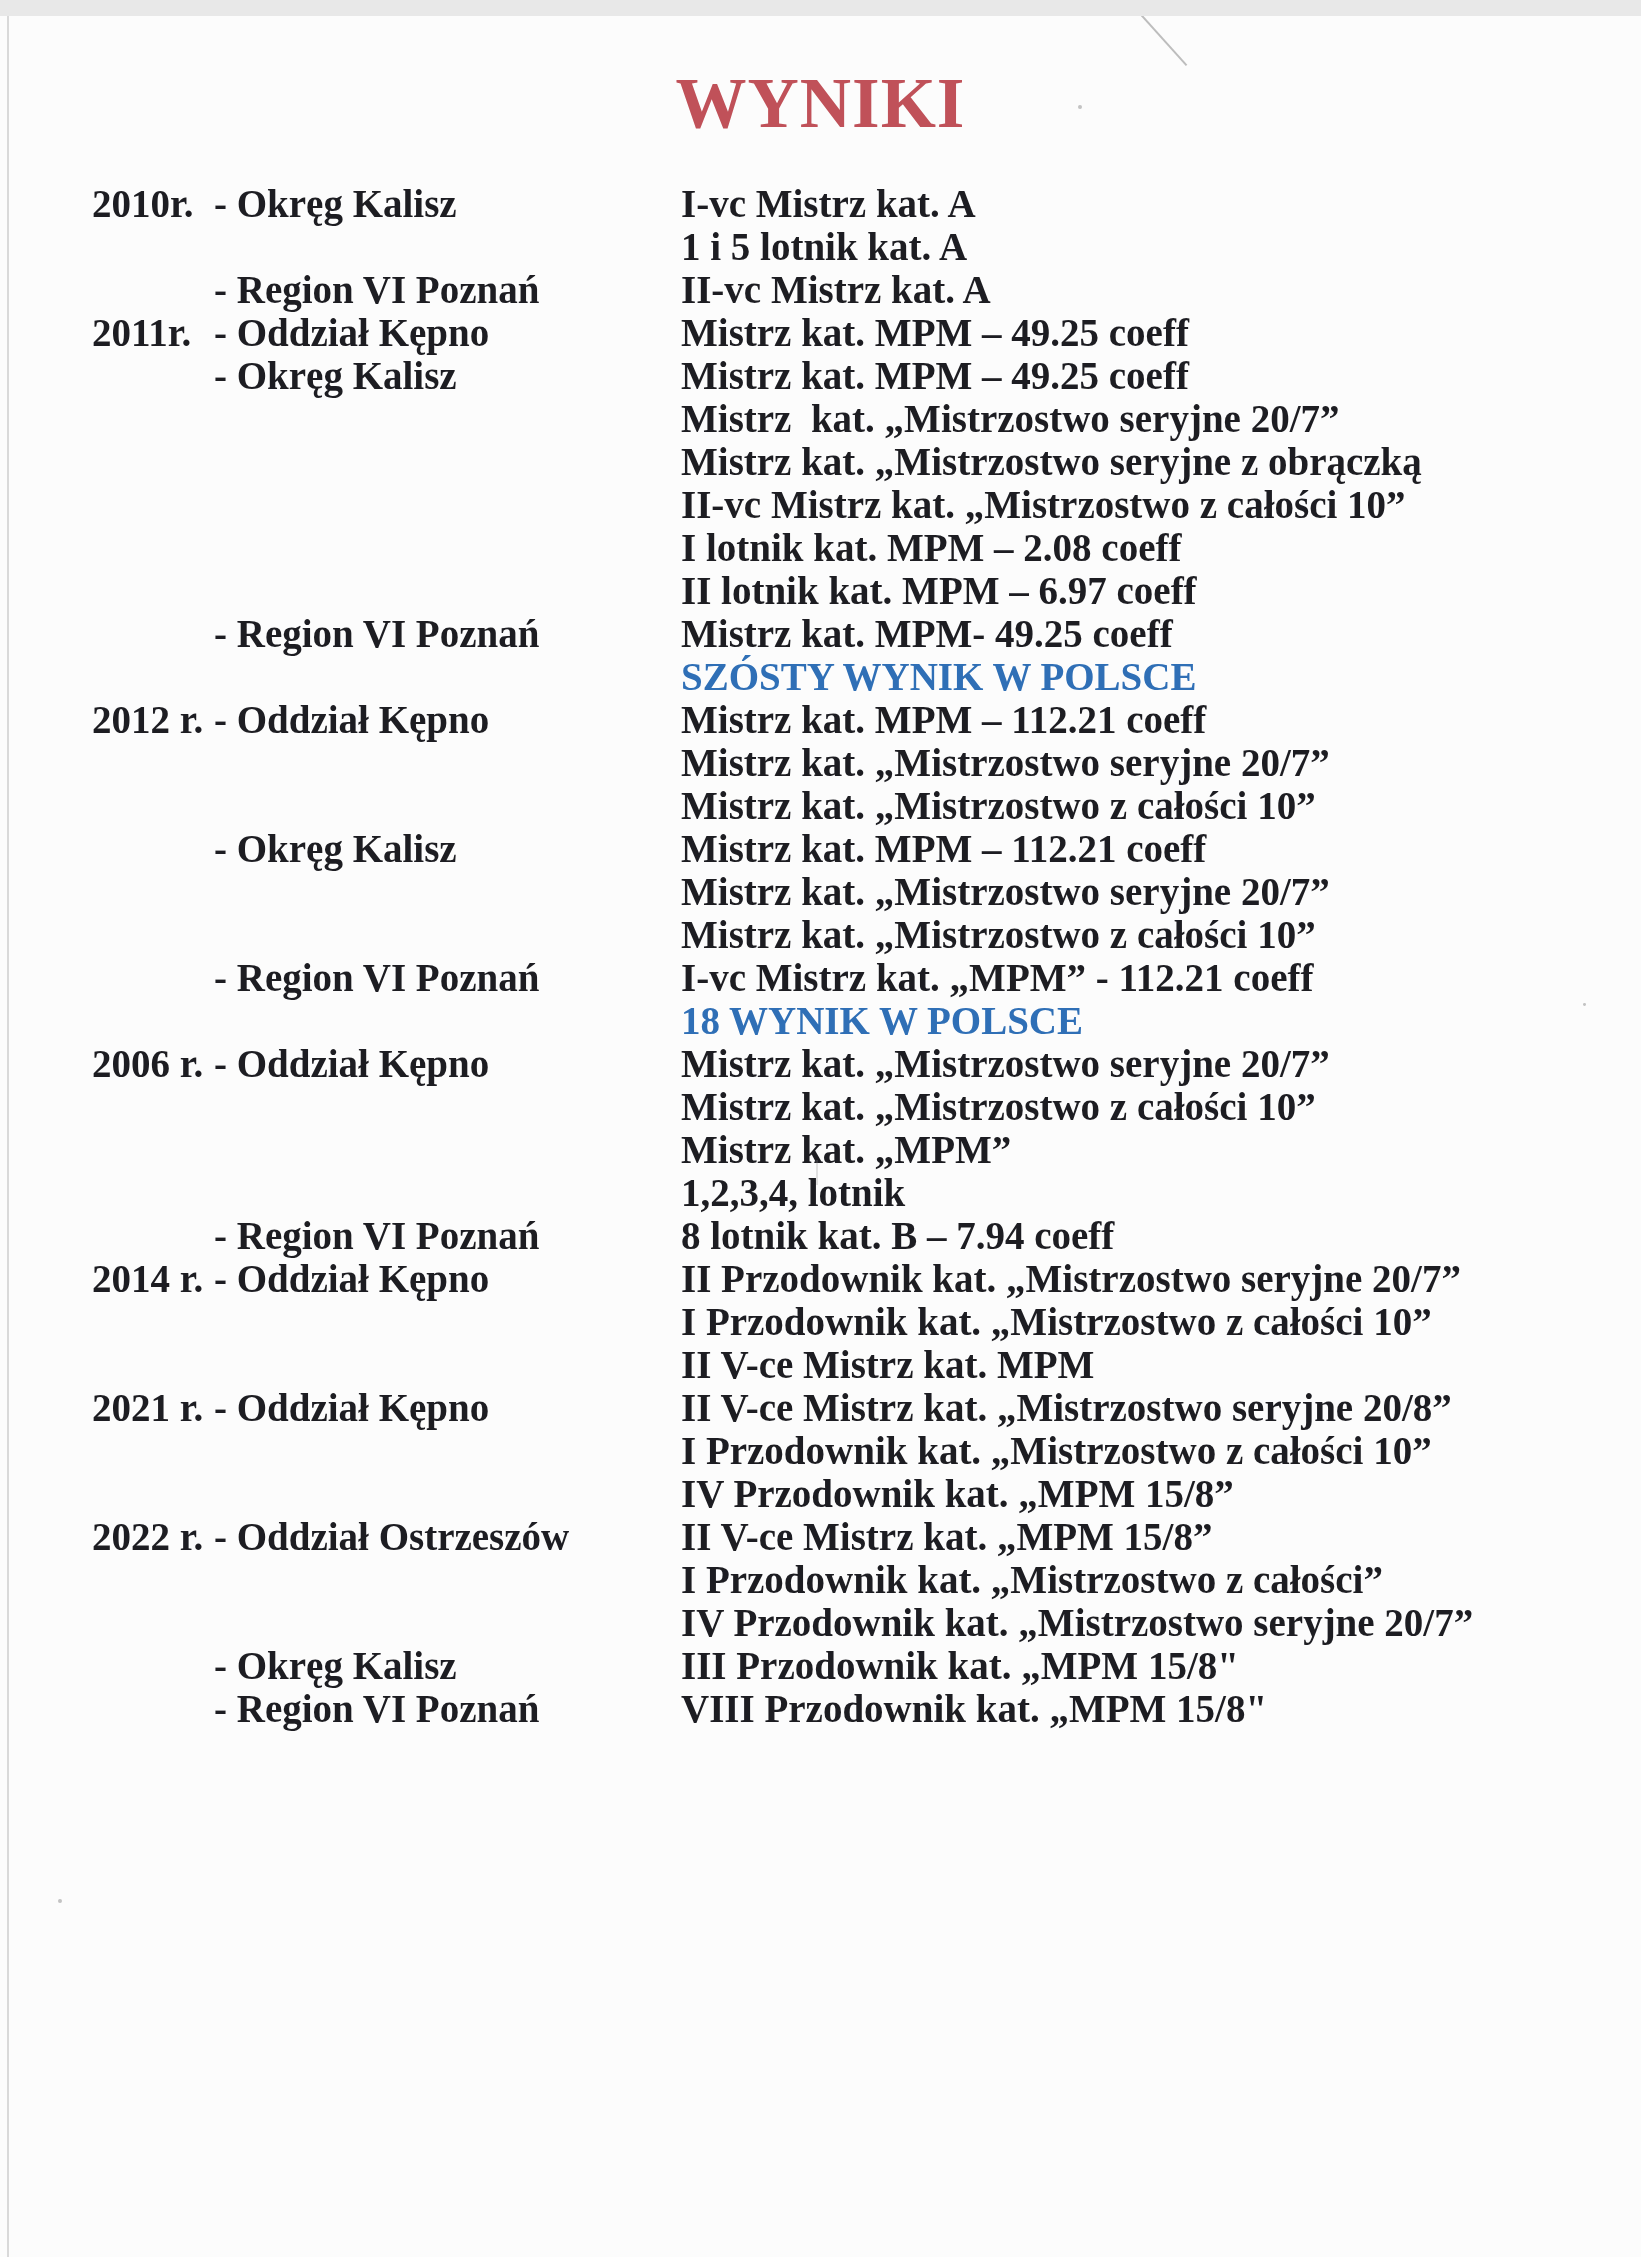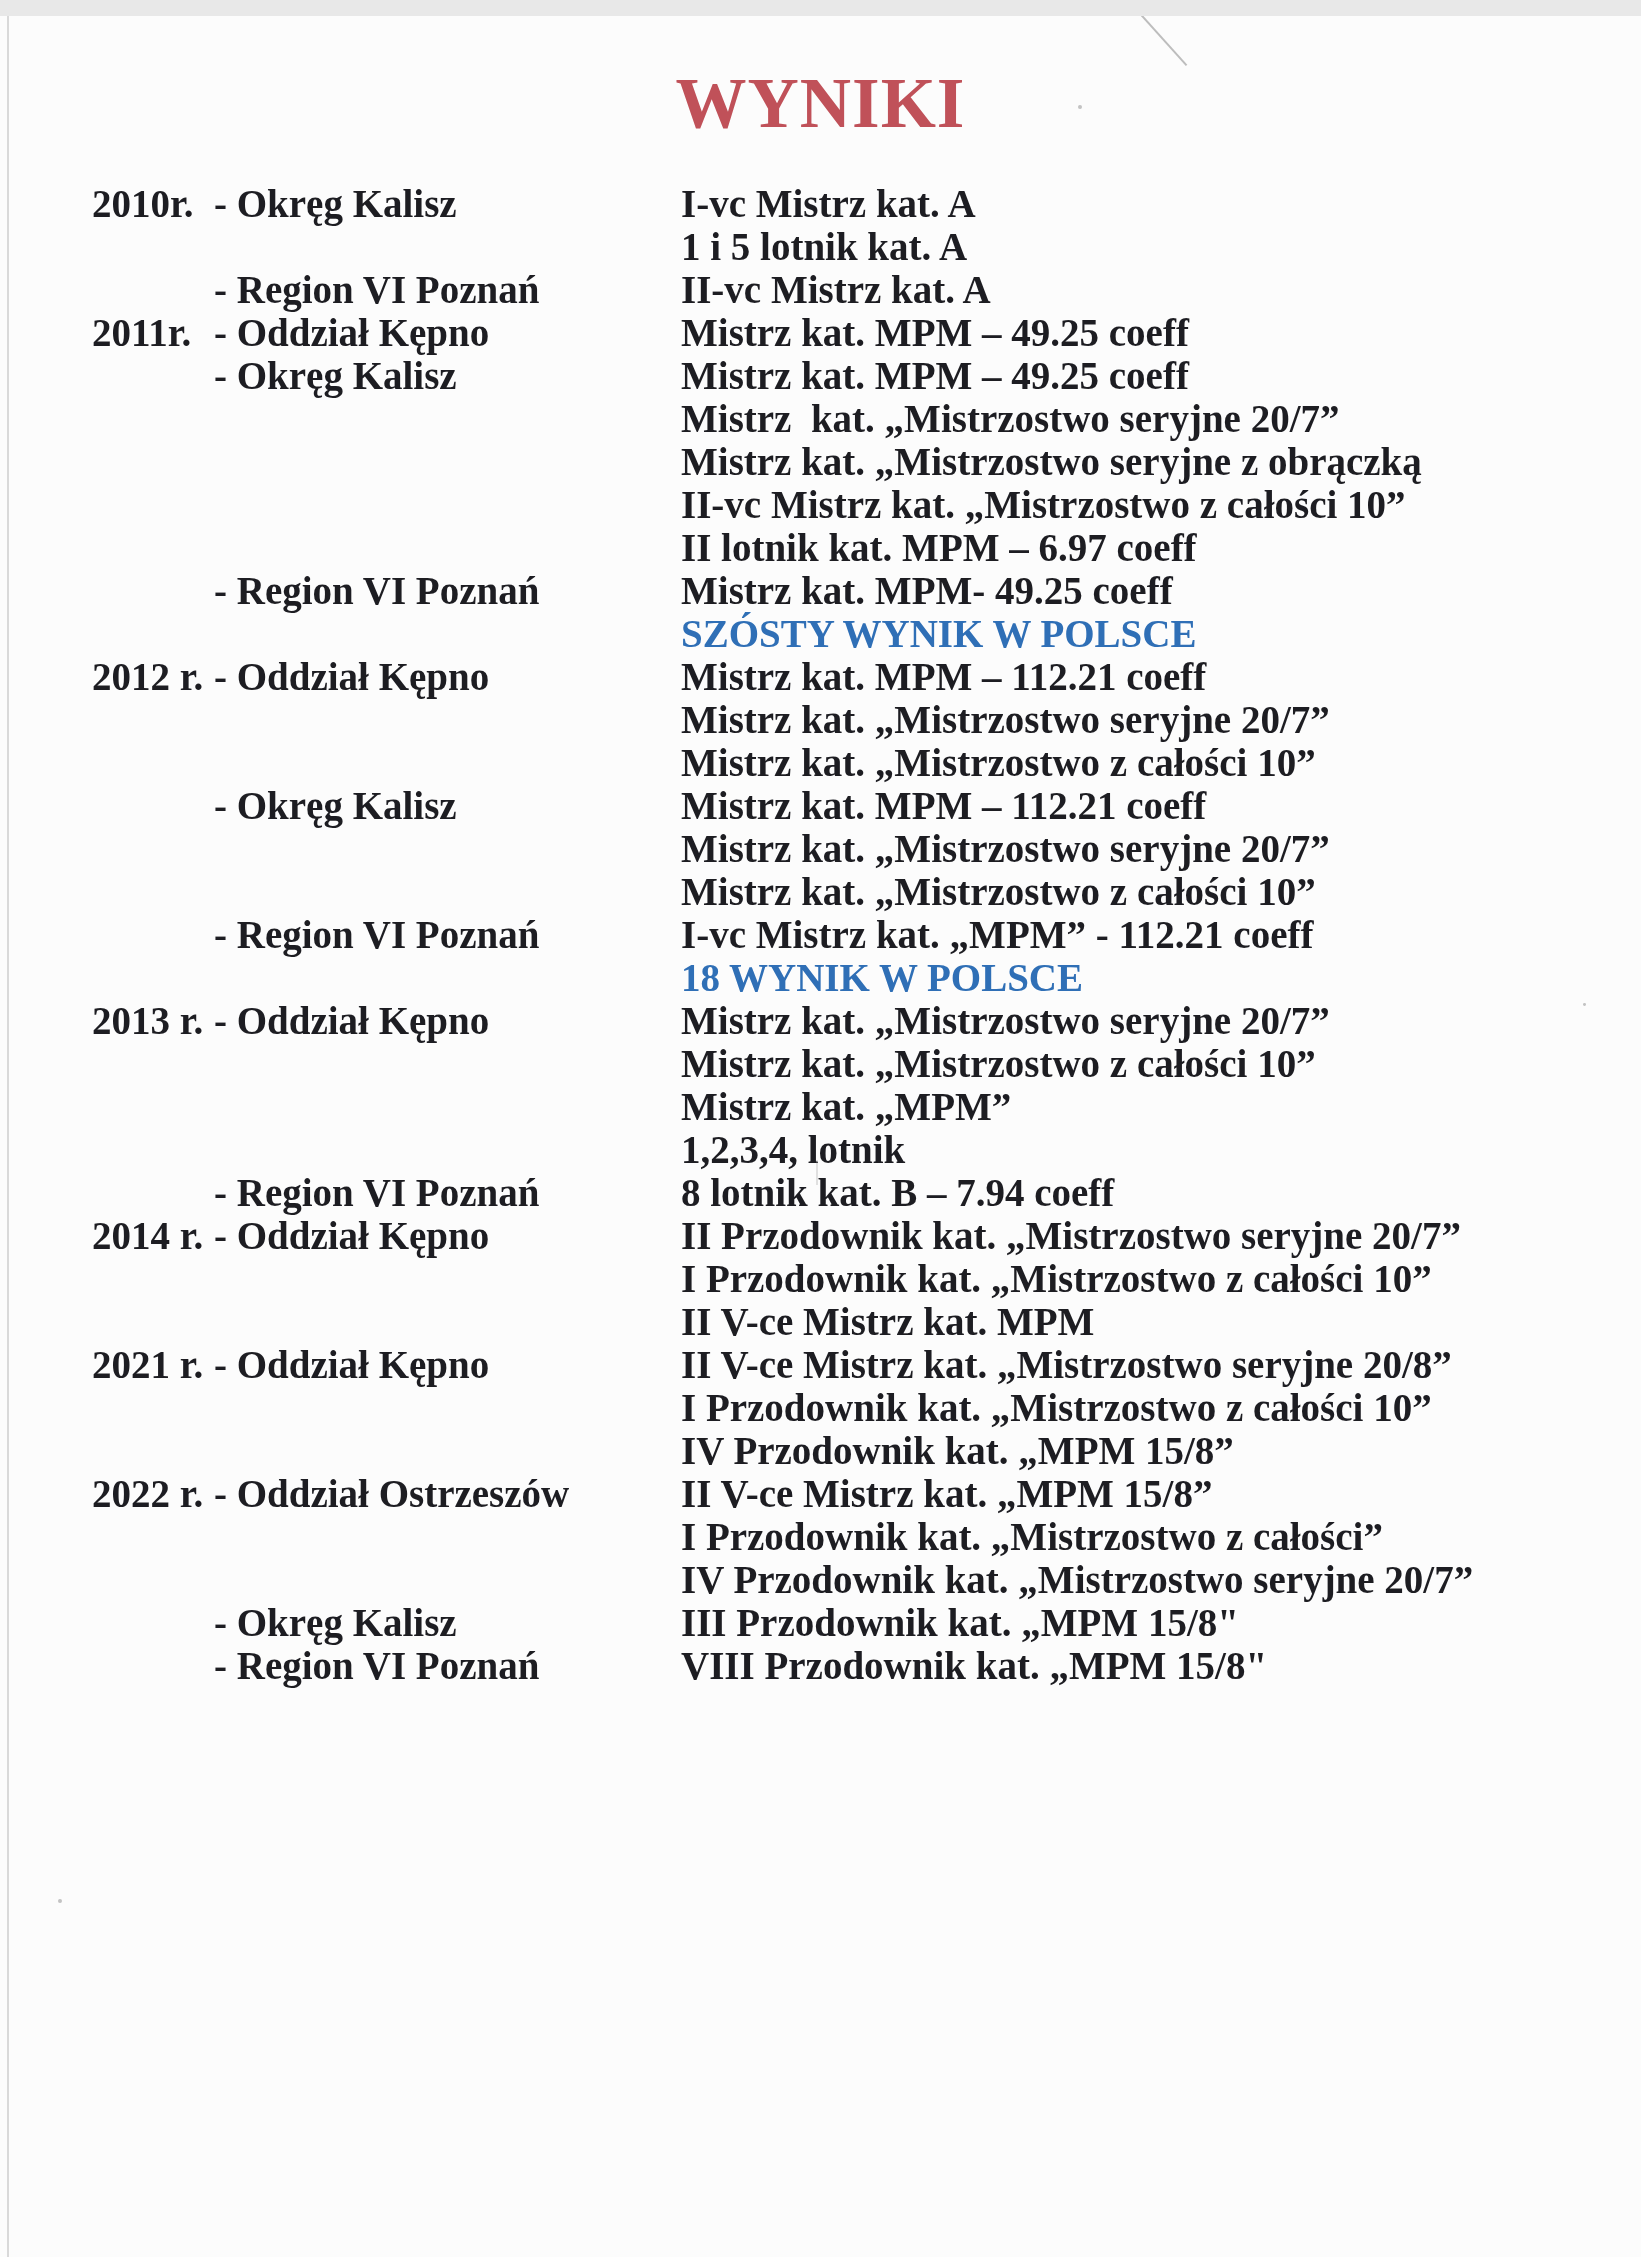--- a/index.html
+++ b/index.html
@@ -82,32 +82,33 @@
 
   <div class="lines">
       <div class="line"><span class="year">2010r.</span><span class="org">- Okręg Kalisz</span><span class="result">I-vc Mistrz kat. A</span></div>
       <div class="line"><span class="result">1 i 5 lotnik kat. A</span></div>
       <div class="line"><span class="org">- Region VI Poznań</span><span class="result">II-vc Mistrz kat. A</span></div>
       <div class="line"><span class="year">2011r.</span><span class="org">- Oddział Kępno</span><span class="result">Mistrz kat. MPM – 49.25 coeff</span></div>
       <div class="line"><span class="org">- Okręg Kalisz</span><span class="result">Mistrz kat. MPM – 49.25 coeff</span></div>
       <div class="line"><span class="result">Mistrz  kat. „Mistrzostwo seryjne 20/7”</span></div>
       <div class="line"><span class="result">Mistrz kat. „Mistrzostwo seryjne z obrączką</span></div>
       <div class="line"><span class="result">II-vc Mistrz kat. „Mistrzostwo z całości 10”</span></div>
+      <div class="line"><span class="result">I lotnik kat. MPM – 2.08 coeff</span></div>
       <div class="line"><span class="result">II lotnik kat. MPM – 6.97 coeff</span></div>
       <div class="line"><span class="org">- Region VI Poznań</span><span class="result">Mistrz kat. MPM- 49.25 coeff</span></div>
       <div class="line"><span class="result blue">SZÓSTY WYNIK W POLSCE</span></div>
       <div class="line"><span class="year">2012 r.</span><span class="org">- Oddział Kępno</span><span class="result">Mistrz kat. MPM – 112.21 coeff</span></div>
       <div class="line"><span class="result">Mistrz kat. „Mistrzostwo seryjne 20/7”</span></div>
       <div class="line"><span class="result">Mistrz kat. „Mistrzostwo z całości 10”</span></div>
       <div class="line"><span class="org">- Okręg Kalisz</span><span class="result">Mistrz kat. MPM – 112.21 coeff</span></div>
       <div class="line"><span class="result">Mistrz kat. „Mistrzostwo seryjne 20/7”</span></div>
       <div class="line"><span class="result">Mistrz kat. „Mistrzostwo z całości 10”</span></div>
       <div class="line"><span class="org">- Region VI Poznań</span><span class="result">I-vc Mistrz kat. „MPM” - 112.21 coeff</span></div>
       <div class="line"><span class="result blue">18 WYNIK W POLSCE</span></div>
-      <div class="line"><span class="year">2013 r.</span><span class="org">- Oddział Kępno</span><span class="result">Mistrz kat. „Mistrzostwo seryjne 20/7”</span></div>
+      <div class="line"><span class="year">2006 r.</span><span class="org">- Oddział Kępno</span><span class="result">Mistrz kat. „Mistrzostwo seryjne 20/7”</span></div>
       <div class="line"><span class="result">Mistrz kat. „Mistrzostwo z całości 10”</span></div>
       <div class="line"><span class="result">Mistrz kat. „MPM”</span></div>
       <div class="line"><span class="result">1,2,3,4, lotnik</span></div>
       <div class="line"><span class="org">- Region VI Poznań</span><span class="result">8 lotnik kat. B – 7.94 coeff</span></div>
       <div class="line"><span class="year">2014 r.</span><span class="org">- Oddział Kępno</span><span class="result">II Przodownik kat. „Mistrzostwo seryjne 20/7”</span></div>
       <div class="line"><span class="result">I Przodownik kat. „Mistrzostwo z całości 10”</span></div>
       <div class="line"><span class="result">II V-ce Mistrz kat. MPM</span></div>
       <div class="line"><span class="year">2021 r.</span><span class="org">- Oddział Kępno</span><span class="result">II V-ce Mistrz kat. „Mistrzostwo seryjne 20/8”</span></div>
       <div class="line"><span class="result">I Przodownik kat. „Mistrzostwo z całości 10”</span></div>
       <div class="line"><span class="result">IV Przodownik kat. „MPM 15/8”</span></div>

